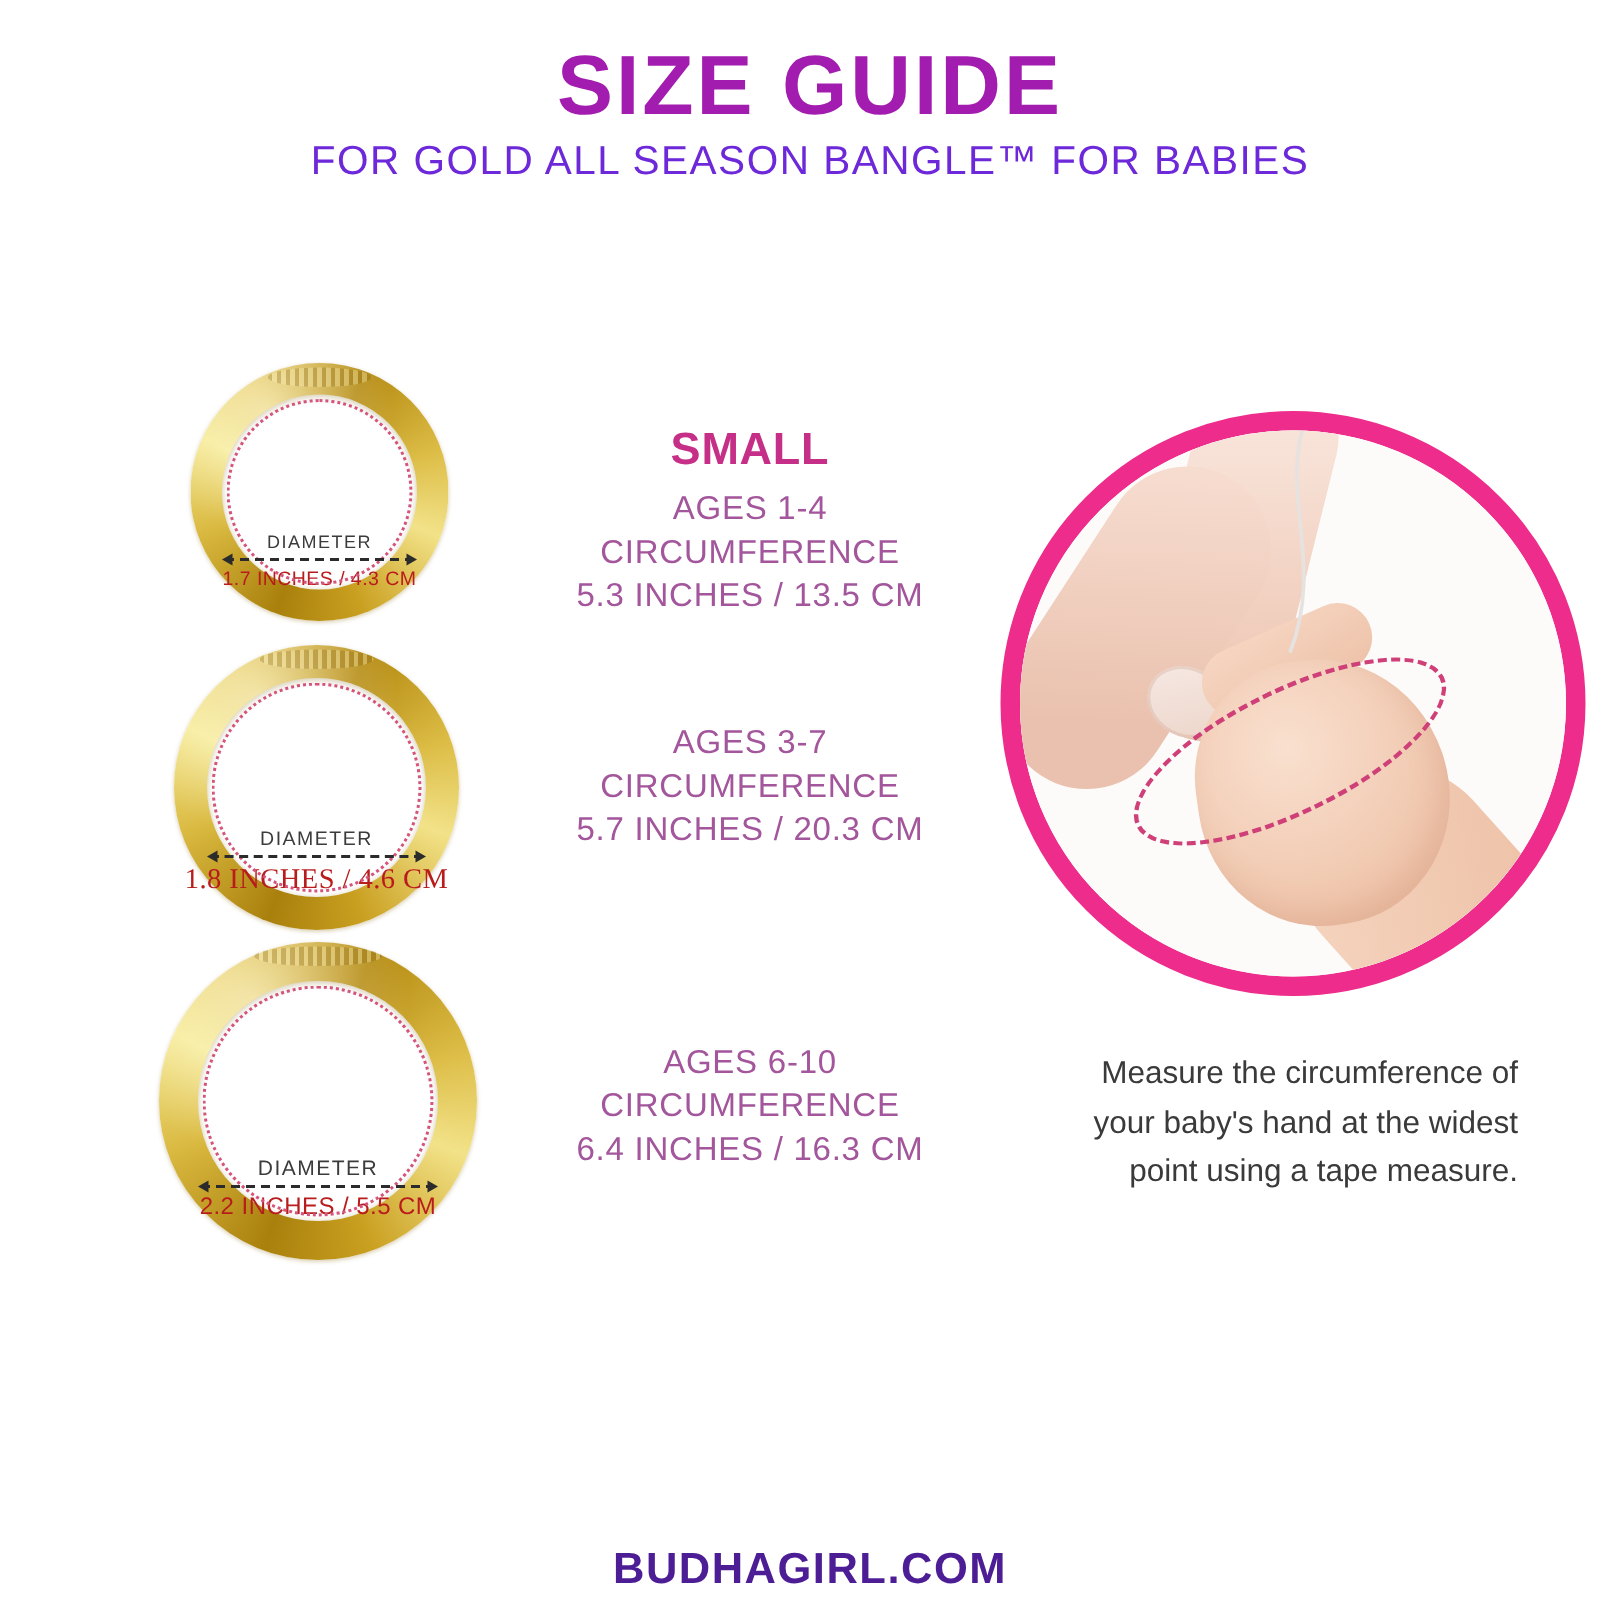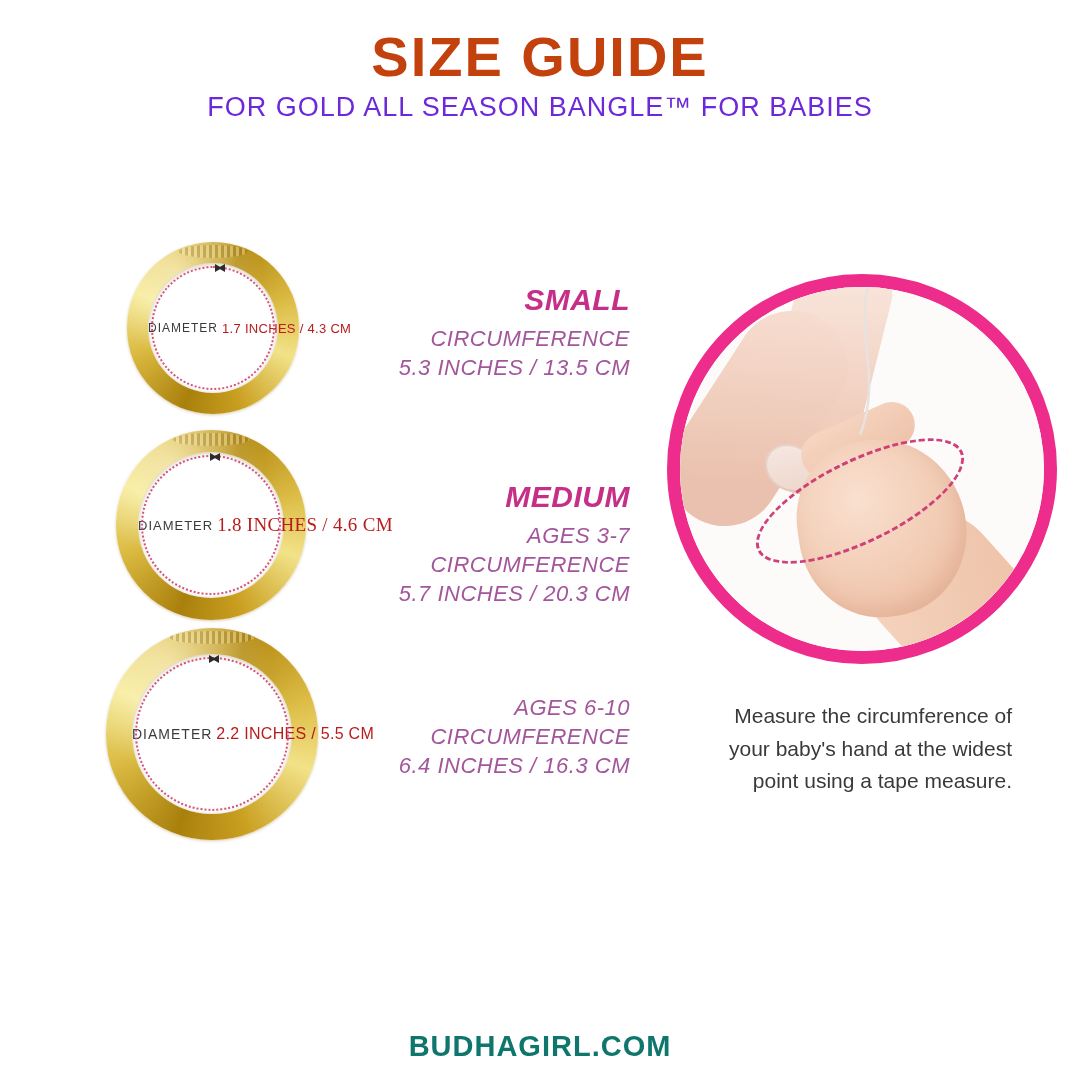--- a/index.html
+++ b/index.html
@@ -7,21 +7,21 @@
   body { font-family:"Liberation Sans", sans-serif; }
   .canvas {
     position:relative; width:1080px; height:1080px; margin:0 auto;
     background:#ffffff; overflow:hidden;
   }
 
   
   .page-title {
     position:absolute; top:24px; left:0; width:100%;
     text-align:center; font-size:56px; font-weight:700;
-    letter-spacing:2px; color:#c2410c;
+    letter-spacing:2px; color:#a21caf;
   }
   .page-subtitle {
     position:absolute; top:92px; left:0; width:100%;
     text-align:center; font-size:27px; font-weight:400;
     letter-spacing:1px; color:#6d28d9;
   }
 
   
   .ring {
     position:absolute; border-radius:50%;
@@ -34,21 +34,21 @@
   }
   .ring::after { 
     content:""; position:absolute; top:3px; left:50%; transform:translateX(-50%);
     width:40%; height:13px; border-radius:50%; opacity:.55;
     background:repeating-linear-gradient(90deg,
       rgba(120,85,5,.45) 0 3px, rgba(250,240,185,.6) 3px 6px);
   }
   .ring-inner {
     position:absolute; border-radius:50%; background:#ffffff;
     box-shadow: inset 0 1px 5px rgba(120,90,10,.35);
-    display:flex; flex-direction:row; align-items:center; justify-content:space-between;
+    display:flex; flex-direction:column; align-items:center; justify-content:flex-end;
   }
   .ring-small { left:127px; top:242px; width:172px; height:172px; }
   .ring-small .ring-inner { inset:21px; }
   .ring-medium { left:116px; top:430px; width:190px; height:190px; }
   .ring-medium .ring-inner { inset:22px; }
   .ring-large { left:106px; top:628px; width:212px; height:212px; }
   .ring-large .ring-inner { inset:26px; }
 
   .dotted-circle {
     position:absolute; inset:3px; border-radius:50%;
@@ -68,21 +68,21 @@
     margin:4px 2px; position:relative;
   }
   .dia-line::before, .dia-line::after {
     content:""; position:absolute; top:-5px;
     border-top:4px solid transparent; border-bottom:4px solid transparent;
   }
   .dia-line::before { left:-2px; border-right:7px solid #2b2b2b; }
   .dia-line::after  { right:-2px; border-left:7px solid #2b2b2b; }
 
   
-  .size-block { position:absolute; left:310px; width:320px; text-align:right;font-style:italic; }
+  .size-block { position:absolute; left:340px; width:320px; text-align:center; }
   .size-block-small  { top:283px; }
   .size-block-medium { top:480px; }
   .size-block-large  { top:693px; }
   .size-name {
     font-size:30px; font-weight:700; letter-spacing:.5px;
     color:#c62f87; margin-bottom:7px;
   }
   .size-line {
     font-size:22px; color:#a3569b; line-height:29px; letter-spacing:.5px;
   }
@@ -131,21 +131,21 @@
 
   .measure-note {
     position:absolute; left:712px; top:700px; width:300px;
     text-align:right; font-size:21px; line-height:1.55; color:#3a3a3a;
   }
 
   
   .footer-url {
     position:absolute; top:1030px; left:0; width:100%;
     text-align:center; font-size:29px; font-weight:700;
-    letter-spacing:1px; color:#0f766e;
+    letter-spacing:1px; color:#4c1d95;
   }
 </style>
 </head>
 <body>
 
 <div class="canvas">
 
   <h1 class="page-title">SIZE GUIDE</h1>
   <div class="page-subtitle">FOR GOLD ALL SEASON BANGLE™ FOR BABIES</div>
 
@@ -171,26 +171,26 @@
     <div class="ring-inner">
       <div class="dotted-circle"></div>
       <span class="dia-label">DIAMETER</span>
       <div class="dia-line"></div>
       <span class="dia-value">2.2 INCHES / 5.5 CM</span>
     </div>
   </div>
 
   <div class="size-block size-block-small">
     <div class="size-name">SMALL</div>
+    <div class="size-line">AGES 1-4</div>
     <div class="size-line">CIRCUMFERENCE</div>
     <div class="size-line">5.3 INCHES / 13.5 CM</div>
   </div>
 
   <div class="size-block size-block-medium">
-    <div class="size-name">MEDIUM</div>
     <div class="size-line">AGES 3-7</div>
     <div class="size-line">CIRCUMFERENCE</div>
     <div class="size-line">5.7 INCHES / 20.3 CM</div>
   </div>
 
   <div class="size-block size-block-large">
     <div class="size-line">AGES 6-10</div>
     <div class="size-line">CIRCUMFERENCE</div>
     <div class="size-line">6.4 INCHES / 16.3 CM</div>
   </div>

